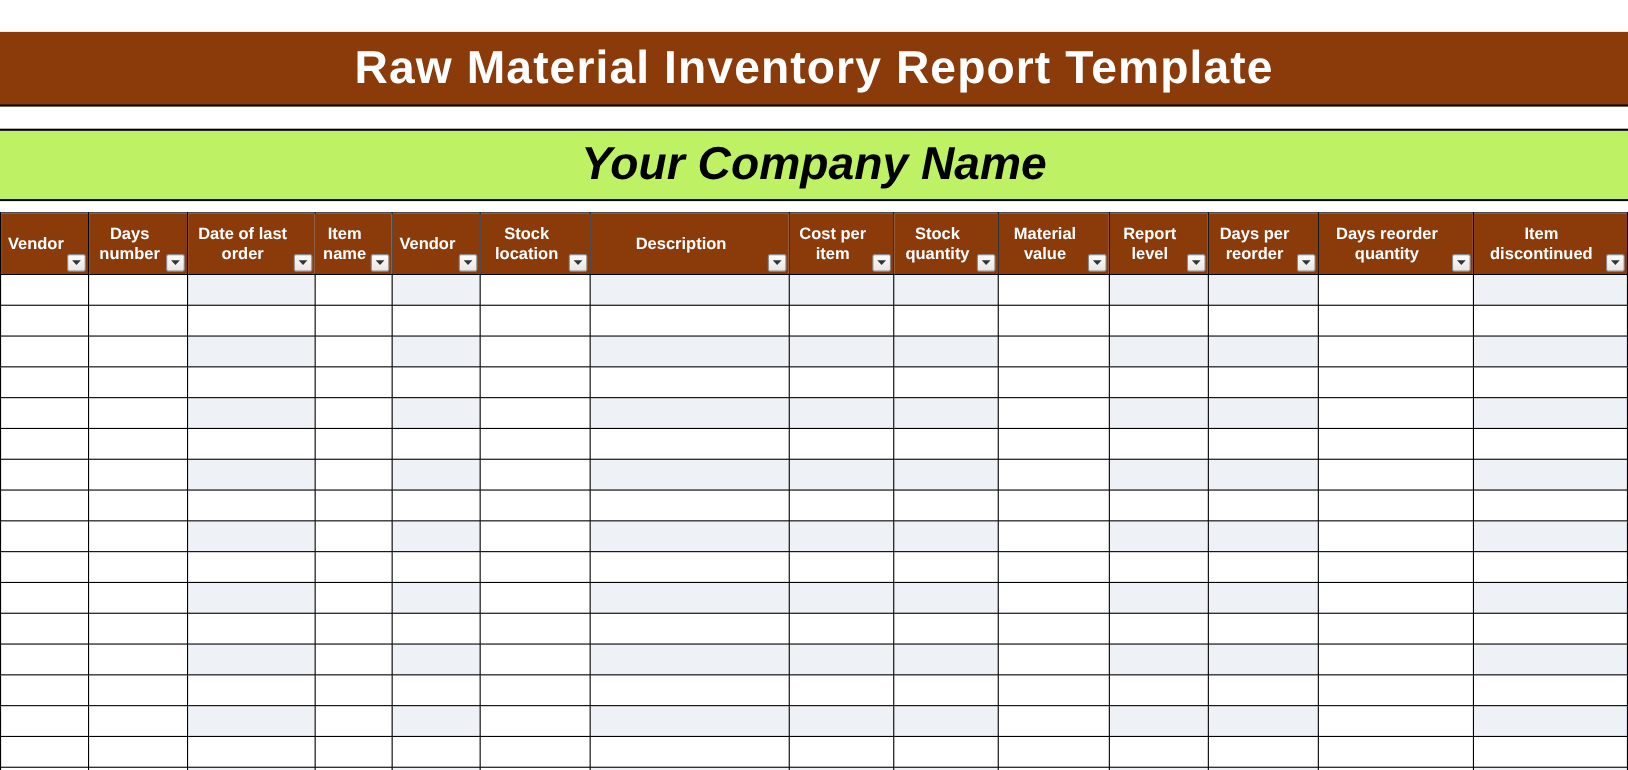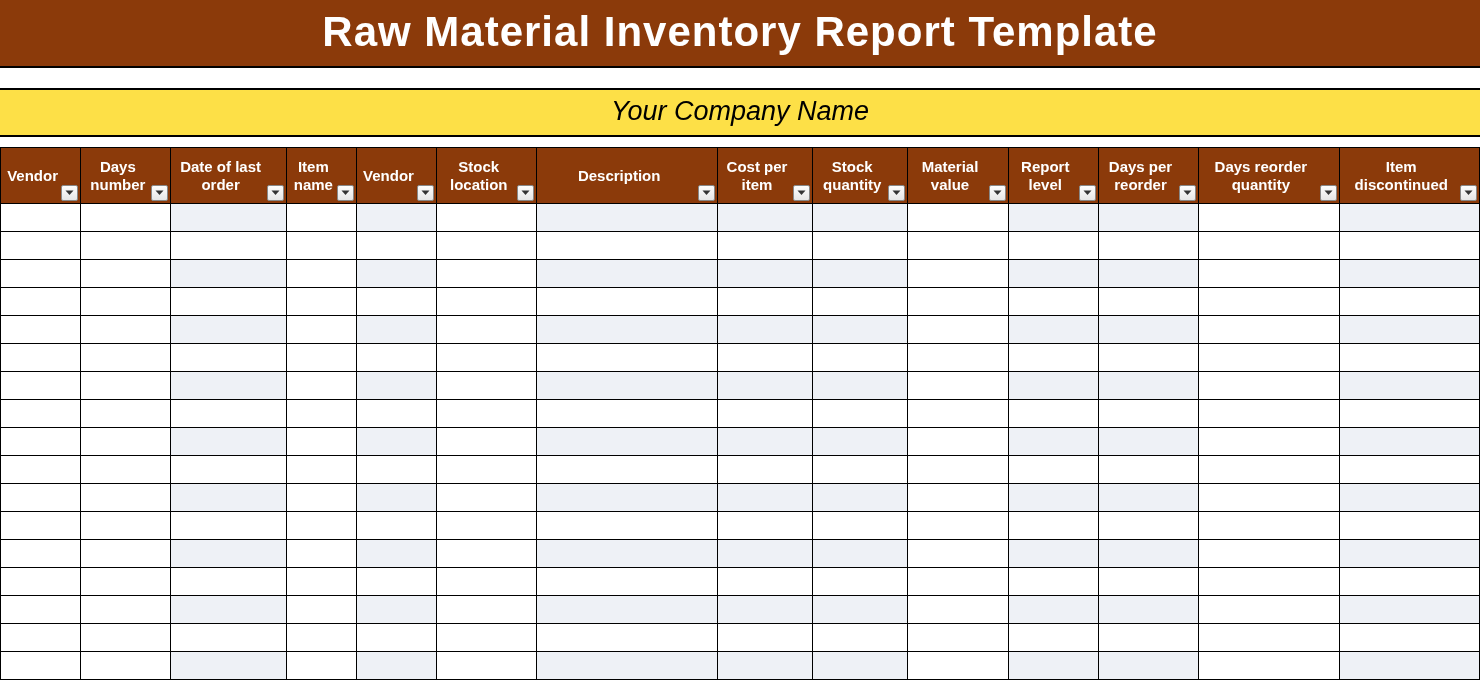--- a/index.html
+++ b/index.html
@@ -12,31 +12,32 @@
   }
   .title-bar {
     background: #8b3a0a;
     color: #fff;
     font-weight: 900;
     font-size: 42px;
     text-align: center;
     padding: 8px 0 10px 0;
     border-bottom: 2px solid #000;
     letter-spacing: 1px;
+    margin-top: 29px;
   }
   .gap-row {
     height: 22px;
     background: #fff;
     border-bottom: 2px solid #000;
   }
   .subtitle-bar {
-    background: #fde047;
+    background: #bef264;
     color: #000;
-    font-weight: 400;
-    font-size: 27px;
+    font-weight: 700;
+    font-size: 42px;
     text-align: center;
     padding: 6px 0 8px 0;
     border-bottom: 2px solid #000;
     font-style: italic;
   }
   .gap-row2 {
     height: 10px;
     background: #fff;
   }
   table {

